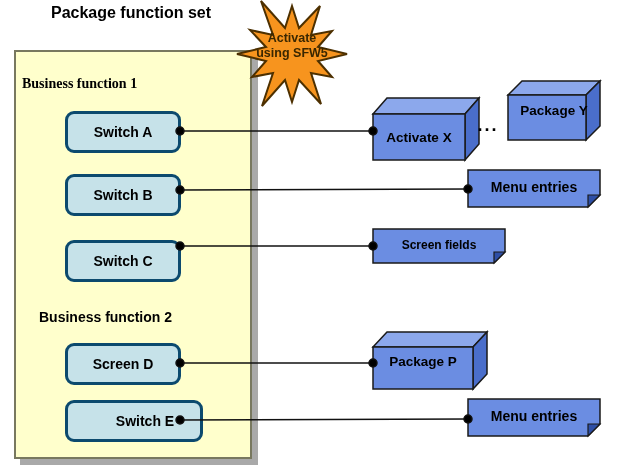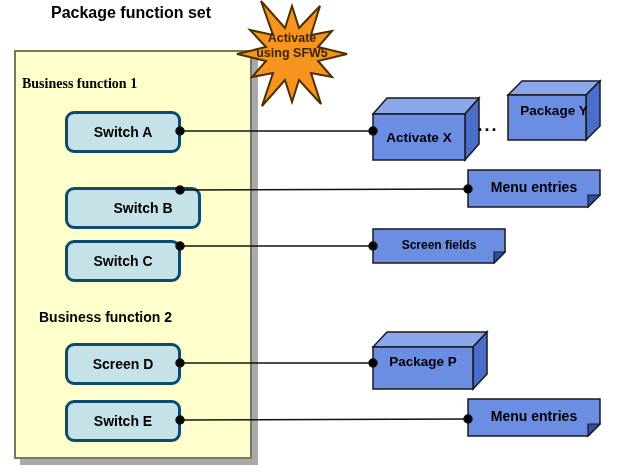--- a/index.html
+++ b/index.html
@@ -25,22 +25,22 @@
   }
   .bf1 { left:22px; top:76px;font-family:Liberation Serif, serif; }
   .bf2 { left:39px; top:309px; }
 
   .switch {
     left:65px; width:110px; height:36px;
     background:#C6E2E9; border:3px solid #0c4a6e; border-radius:9px;
     display:flex; align-items:center; justify-content:center;
     font-size:14px; font-weight:bold; color:#000; z-index:3;
   }
-  .sw-a { top:111px; } .sw-b { top:187px;padding-left:20px; } .sw-c { top:240px; }
-  .sw-d { top:343px; } .sw-e { top:400px; }
+  .sw-a { top:111px; } .sw-b { top:174px; } .sw-c { top:240px; }
+  .sw-d { top:343px; } .sw-e { top:400px;padding-left:22px; }
 
   svg.layer { left:0; top:0; z-index:2; }
   svg.wires { left:0; top:0; z-index:4; pointer-events:none; }
 
   .shape-label {
     display:flex; align-items:center; justify-content:center;
     font-weight:bold; color:#000; z-index:5; text-align:center;
   }
   .lbl-pkgx   { left:373px; top:114px; width:92px;  height:46px; font-size:13.5px; }
   .lbl-pkgy   { left:508px; top:95px;  width:78px;  height:30px; font-size:13.5px;margin-left:7px; }

